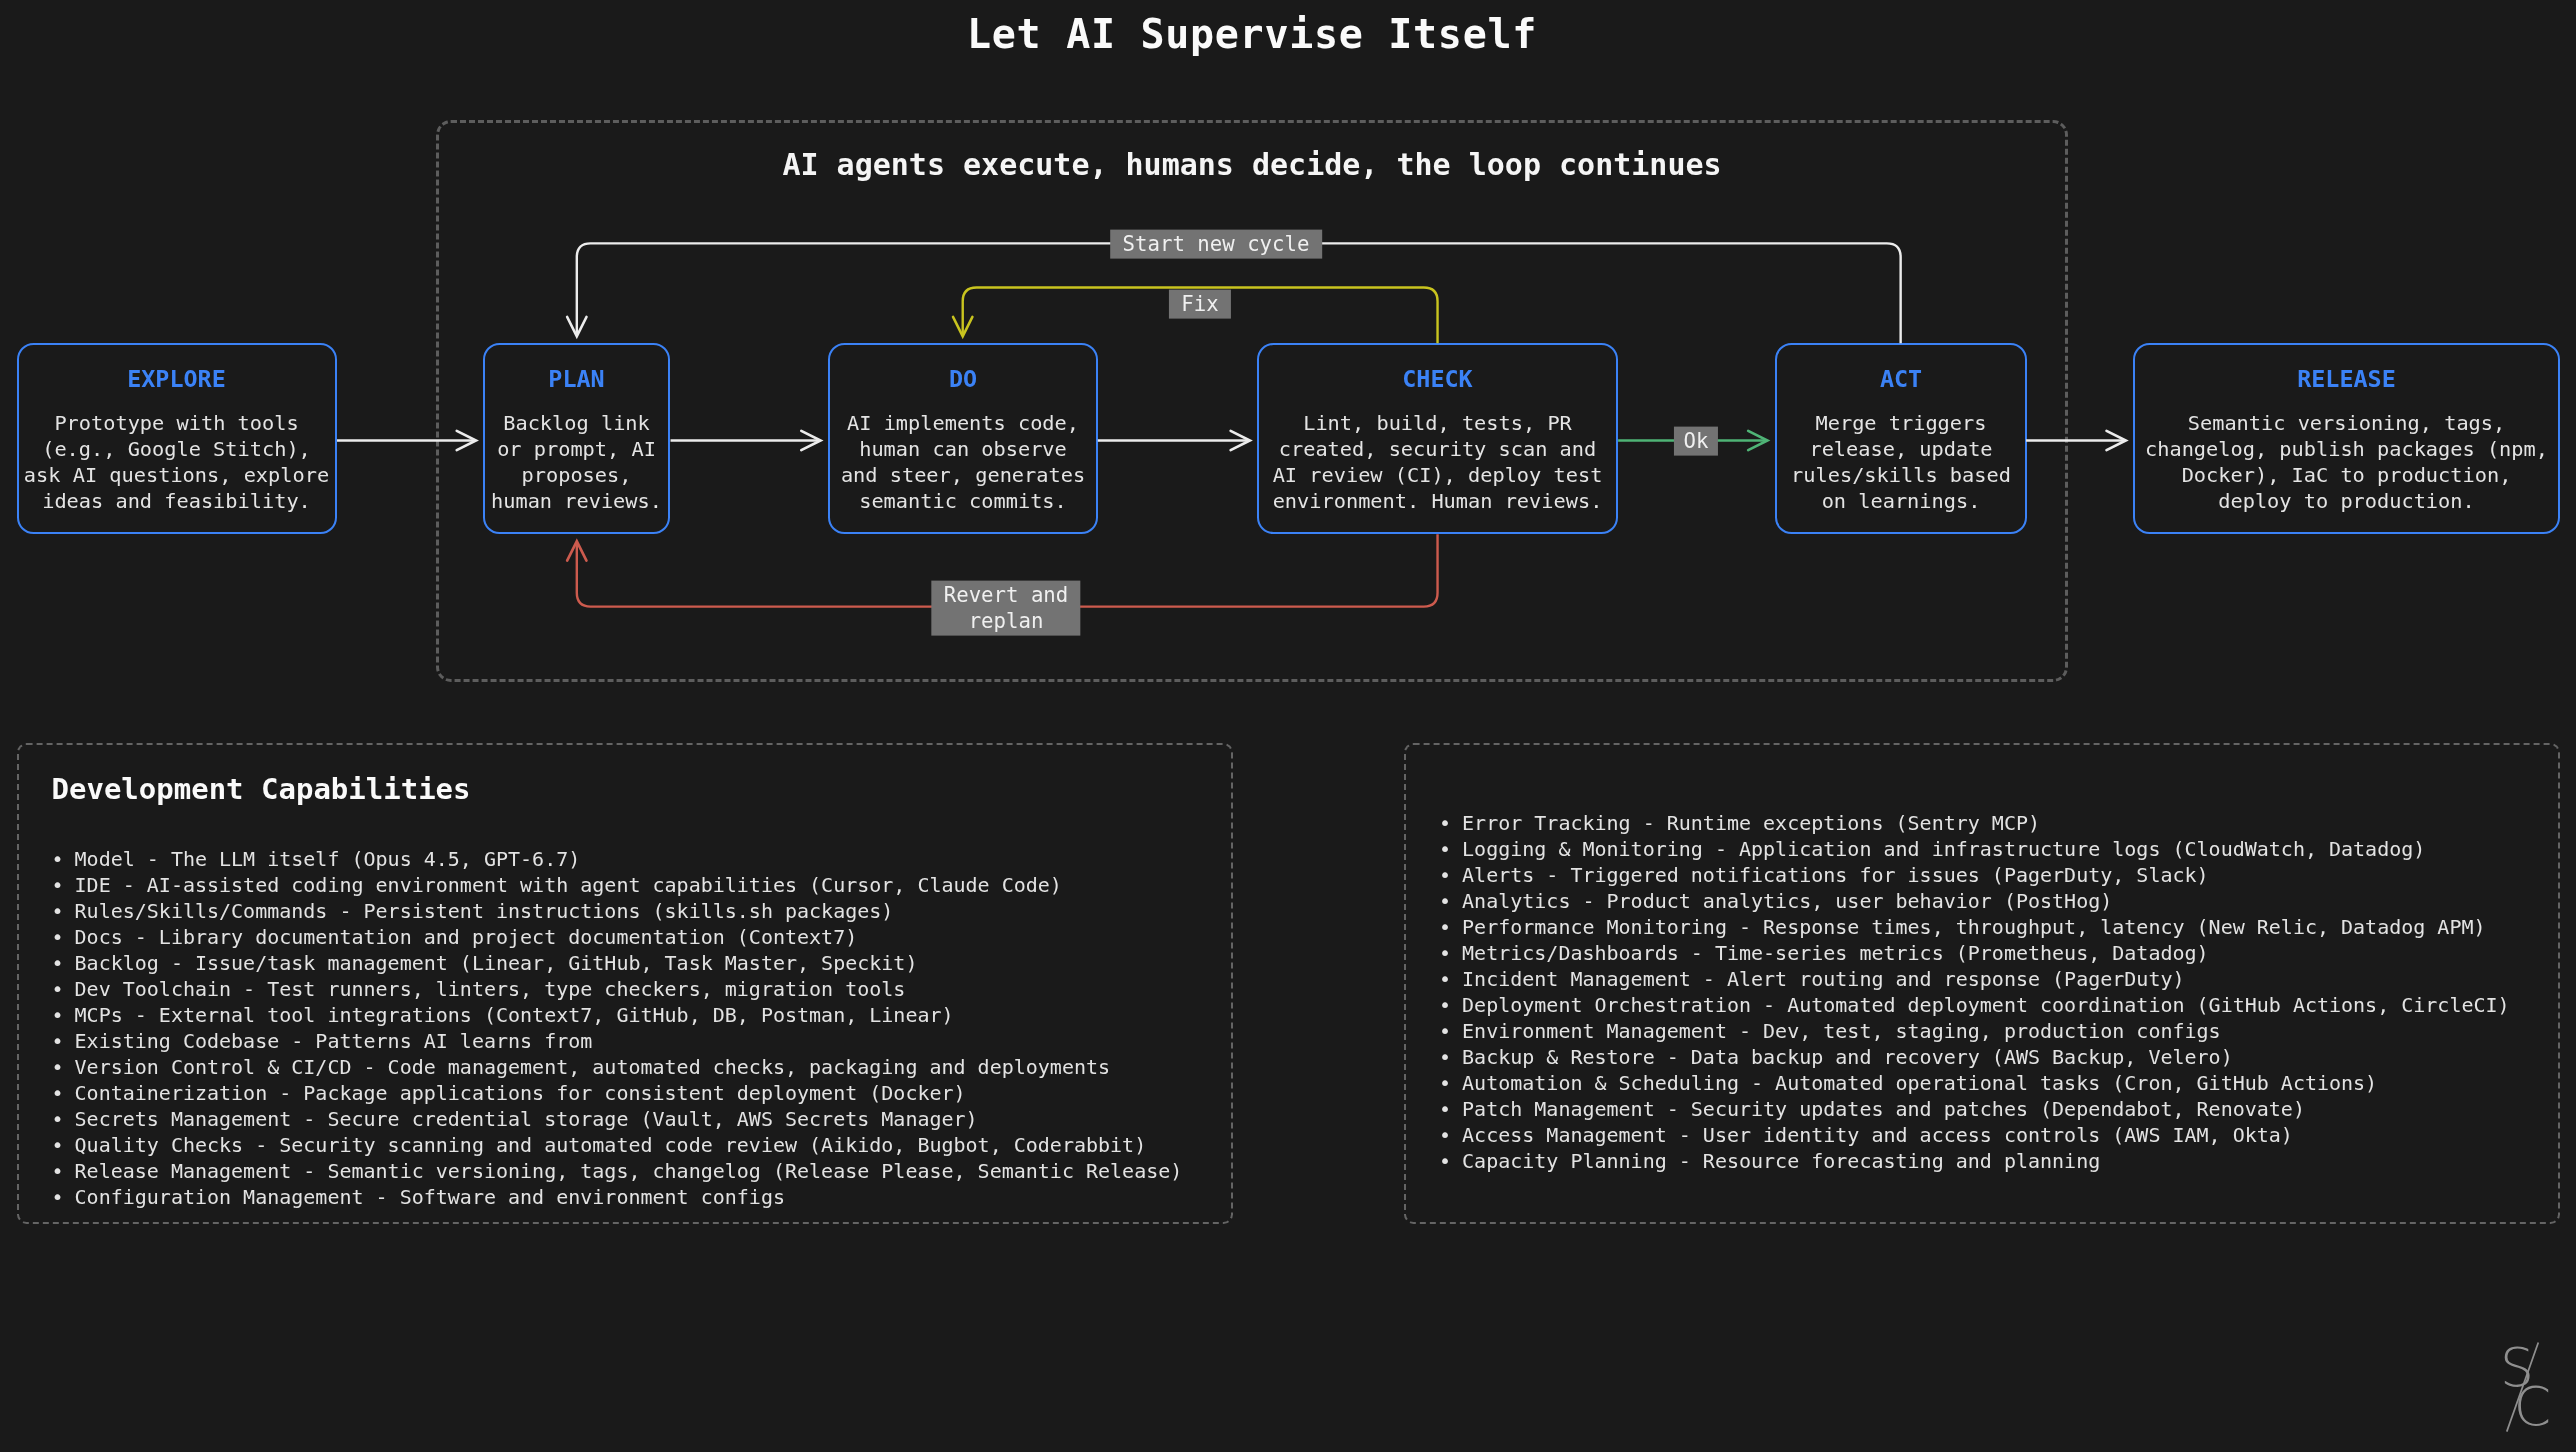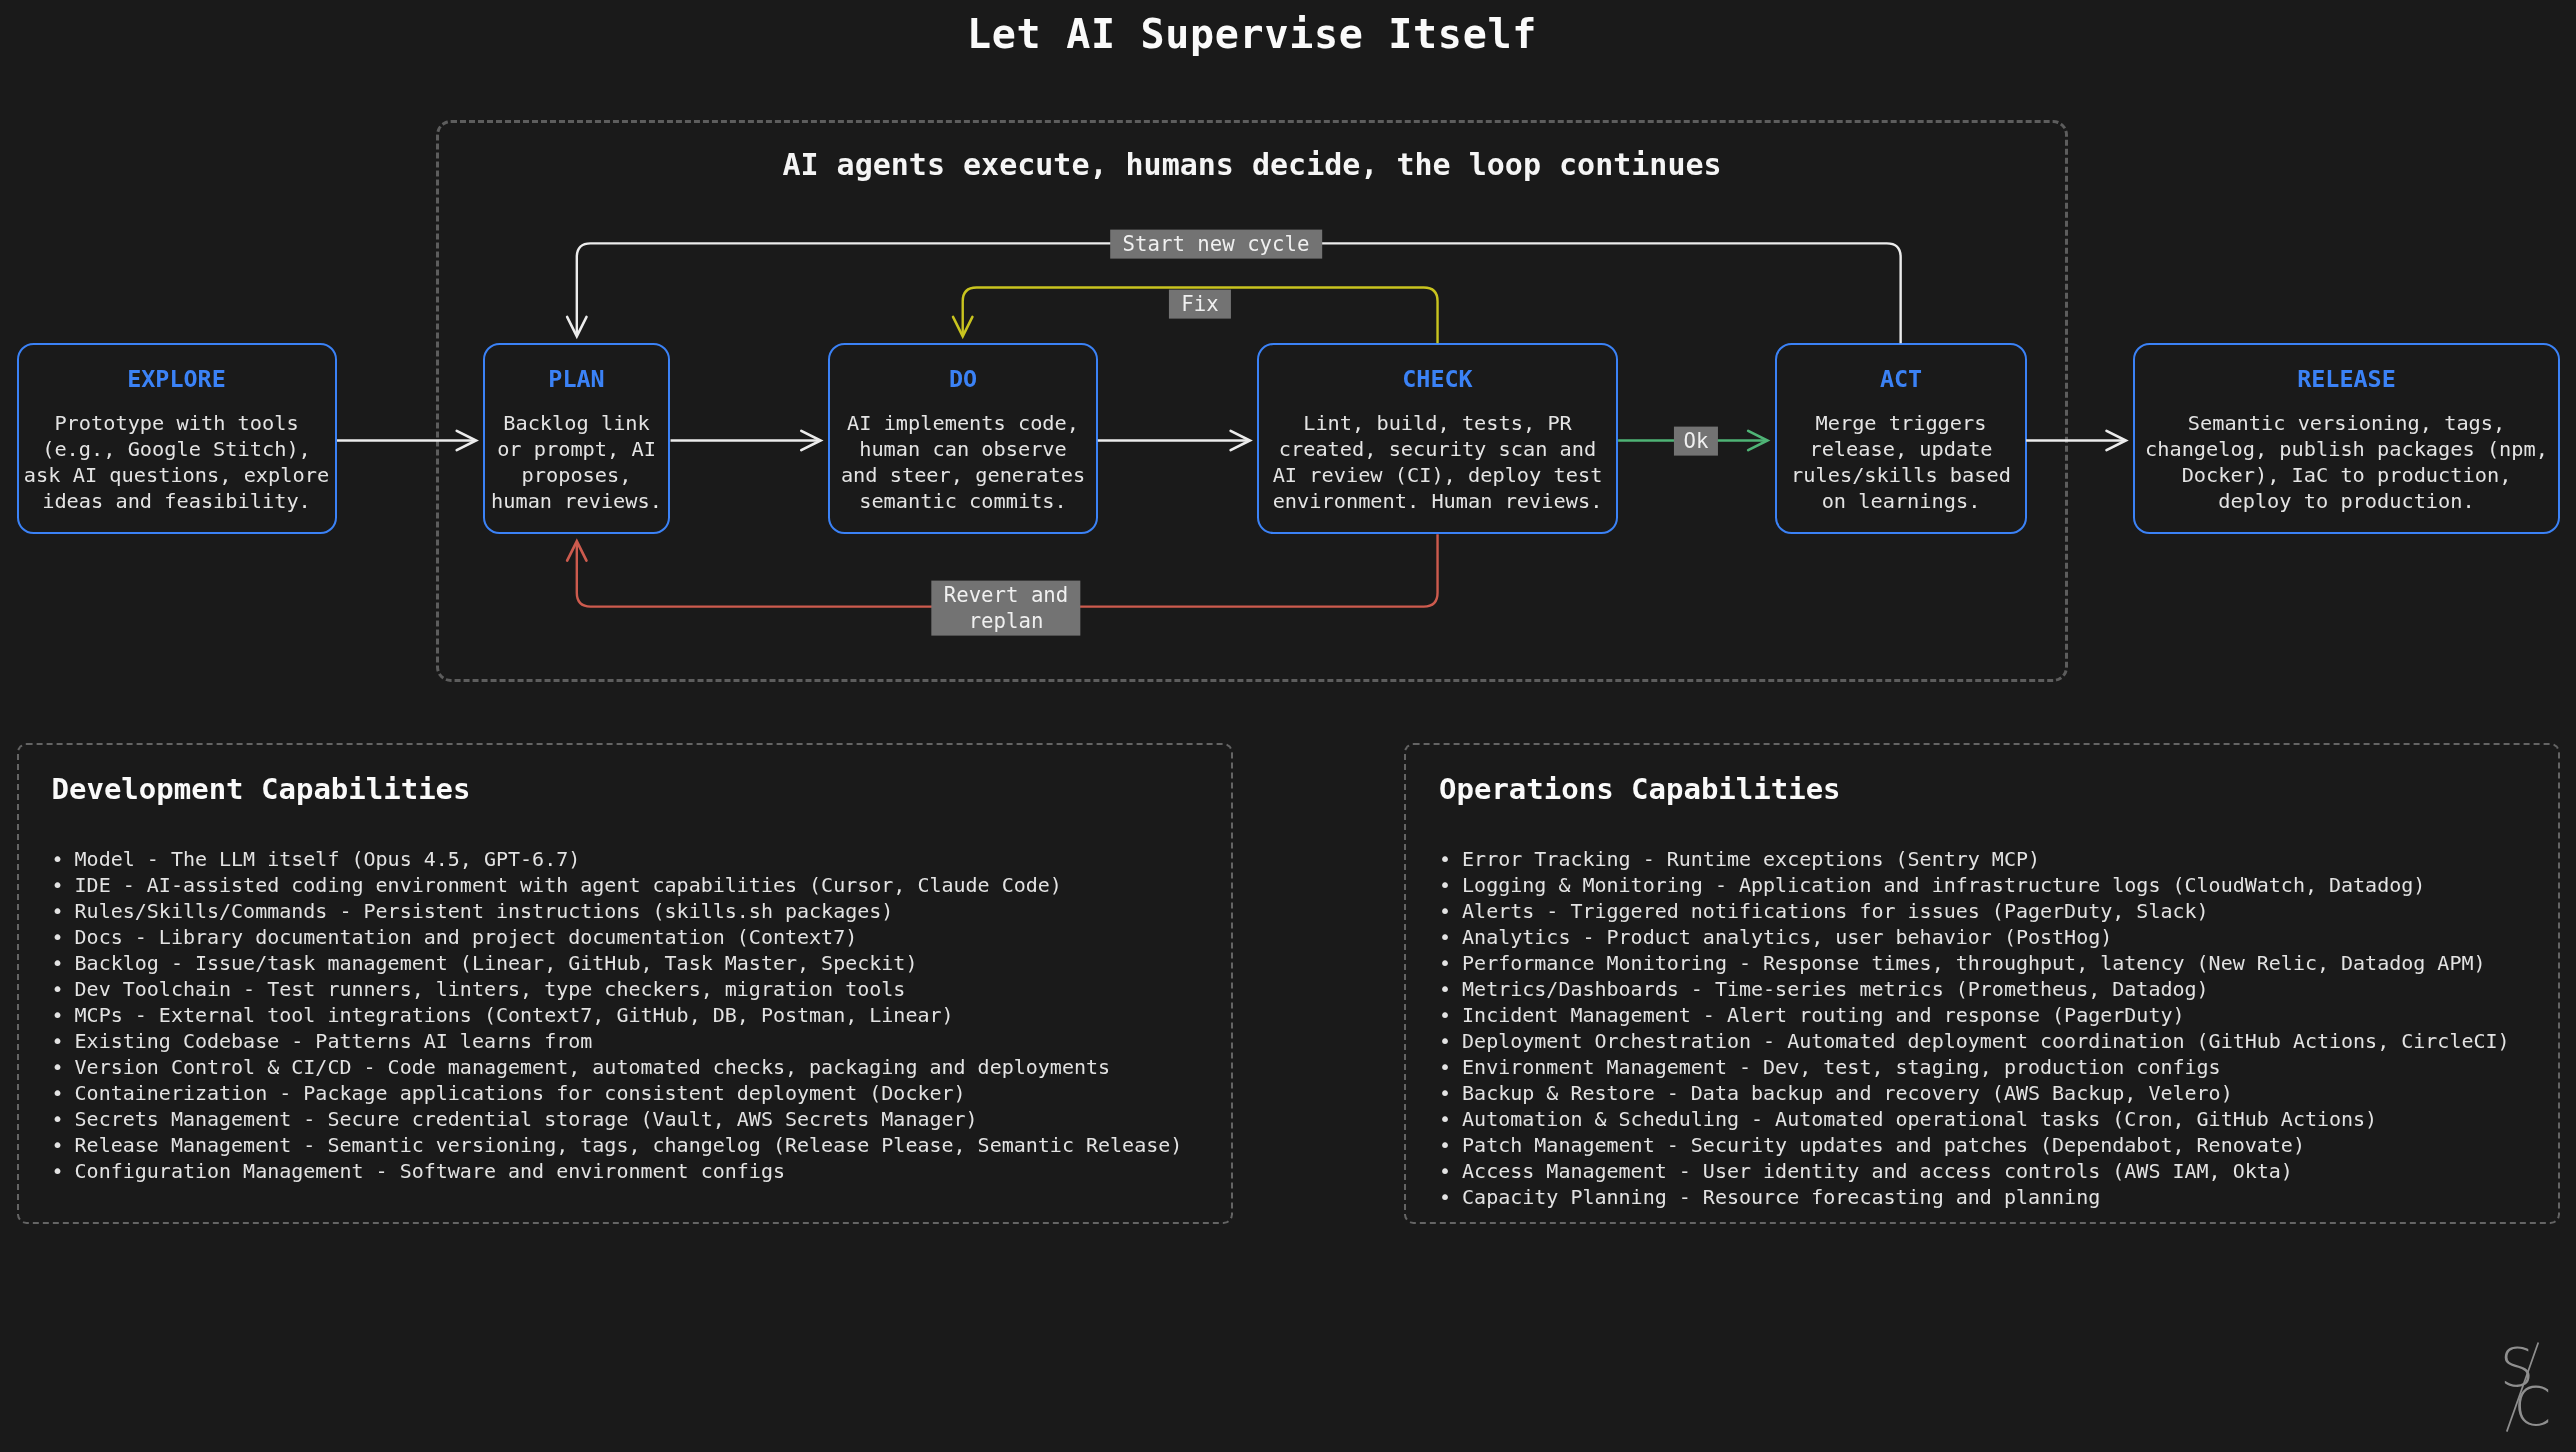--- a/index.html
+++ b/index.html
@@ -183,27 +183,27 @@
     <li>IDE - AI-assisted coding environment with agent capabilities (Cursor, Claude Code)</li>
     <li>Rules/Skills/Commands - Persistent instructions (skills.sh packages)</li>
     <li>Docs - Library documentation and project documentation (Context7)</li>
     <li>Backlog - Issue/task management (Linear, GitHub, Task Master, Speckit)</li>
     <li>Dev Toolchain - Test runners, linters, type checkers, migration tools</li>
     <li>MCPs - External tool integrations (Context7, GitHub, DB, Postman, Linear)</li>
     <li>Existing Codebase - Patterns AI learns from</li>
     <li>Version Control &amp; CI/CD - Code management, automated checks, packaging and deployments</li>
     <li>Containerization - Package applications for consistent deployment (Docker)</li>
     <li>Secrets Management - Secure credential storage (Vault, AWS Secrets Manager)</li>
+    <li>Quality Checks - Security scanning and automated code review (Aikido, Bugbot, Coderabbit)</li>
     <li>Release Management - Semantic versioning, tags, changelog (Release Please, Semantic Release)</li>
     <li>Configuration Management - Software and environment configs</li>
   </ul>
 </div>
 
 <div class="abs cap-panel" id="ops-panel">
-  <div class="cap-title">Operations Capabilities</div>
   <ul class="cap-list">
     <li>Error Tracking - Runtime exceptions (Sentry MCP)</li>
     <li>Logging &amp; Monitoring - Application and infrastructure logs (CloudWatch, Datadog)</li>
     <li>Alerts - Triggered notifications for issues (PagerDuty, Slack)</li>
     <li>Analytics - Product analytics, user behavior (PostHog)</li>
     <li>Performance Monitoring - Response times, throughput, latency (New Relic, Datadog APM)</li>
     <li>Metrics/Dashboards - Time-series metrics (Prometheus, Datadog)</li>
     <li>Incident Management - Alert routing and response (PagerDuty)</li>
     <li>Deployment Orchestration - Automated deployment coordination (GitHub Actions, CircleCI)</li>
     <li>Environment Management - Dev, test, staging, production configs</li>

